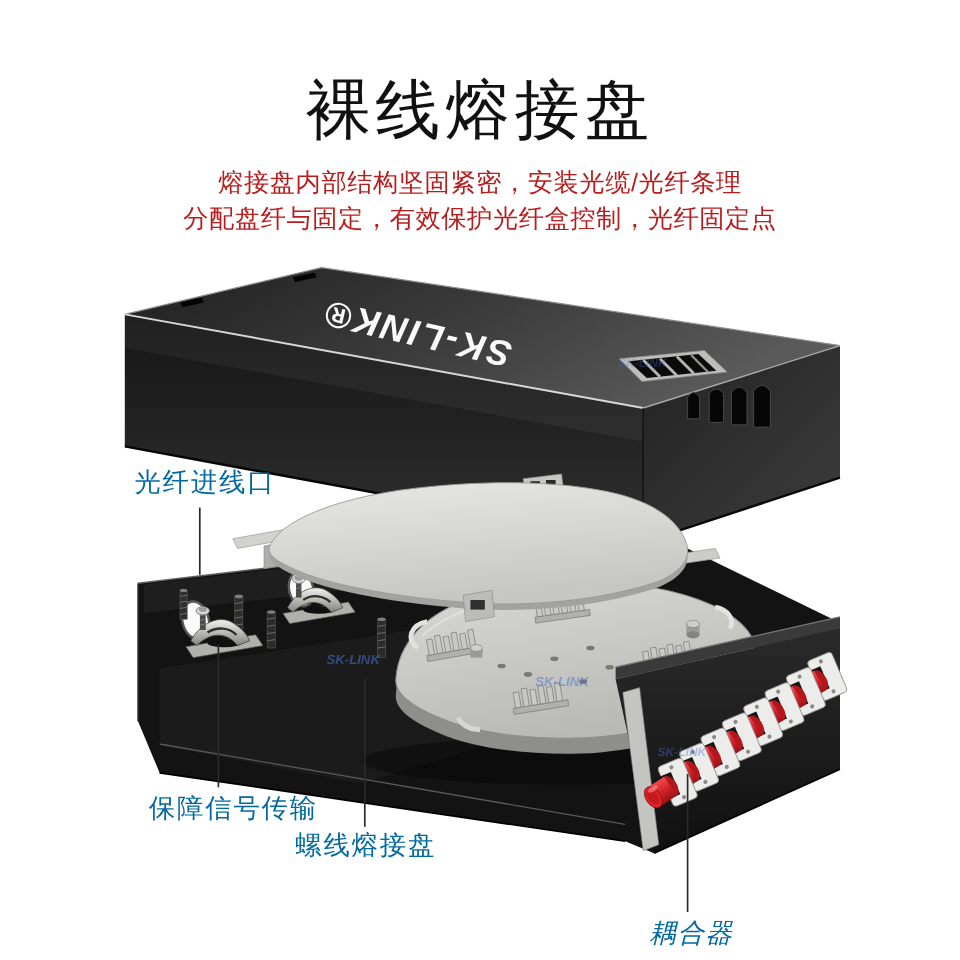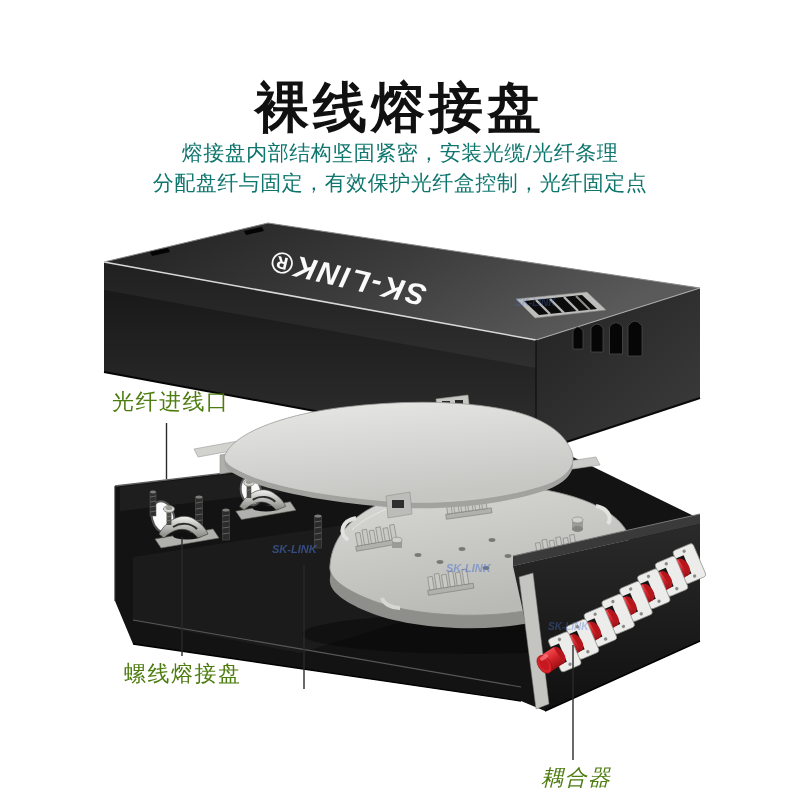--- a/index.html
+++ b/index.html
@@ -1,22 +1,22 @@
 <!DOCTYPE html>
 <html><head>
 <meta charset="utf-8">
 <style>
   html,body{margin:0;padding:0;background:#ffffff;}
   .stage{position:relative;width:800px;height:800px;background:#fff;overflow:hidden;
          font-family:"Liberation Sans","DejaVu Sans",sans-serif;}
   .title{position:absolute;top:56px;left:0;right:0;text-align:center;
-         font-size:54px;font-weight:700;letter-spacing:4px;color:#111;margin-top:16px;}
-  .desc{position:absolute;top:138px;left:0;right:0;text-align:center;color:#0f766e;}
+         font-size:54px;font-weight:400;letter-spacing:4px;color:#111;}
+  .desc{position:absolute;top:138px;left:0;right:0;text-align:center;color:#b91c1c;}
   .desc p{margin:0;font-size:21px;line-height:30px;letter-spacing:0.5px;}
-  .label{position:absolute;font-size:22px;color:#4d7c0f;letter-spacing:1.5px;white-space:nowrap;}
+  .label{position:absolute;font-size:22px;color:#0369a1;letter-spacing:1.5px;white-space:nowrap;}
   #label-inlet{left:112px;top:387px;}
   #label-fix{left:124px;top:659px;}
   #label-tray{left:246px;top:690px;}
   #label-coupler{left:541px;top:763px;font-style:italic;}
   svg{position:absolute;left:0;top:0;}
 </style>
 </head>
 <body>
 
 <div class="stage">
@@ -422,15 +422,16 @@
 
     <g stroke="#2a2a2a" stroke-width="1.4">
       <line x1="166.5" y1="423" x2="166.5" y2="479"></line>
       <line x1="182" y1="537" x2="182" y2="656"></line>
       <line x1="304" y1="565" x2="304" y2="689"></line>
       <line x1="573" y1="645" x2="573" y2="760"></line>
     </g>
   </svg>
 
   <div class="label" id="label-inlet">光纤进线口</div>
-  <div class="label" id="label-fix">螺线熔接盘</div>
+  <div class="label" id="label-fix">保障信号传输</div>
+  <div class="label" id="label-tray">螺线熔接盘</div>
   <div class="label" id="label-coupler">耦合器</div>
 </div>
 
 </body></html>

